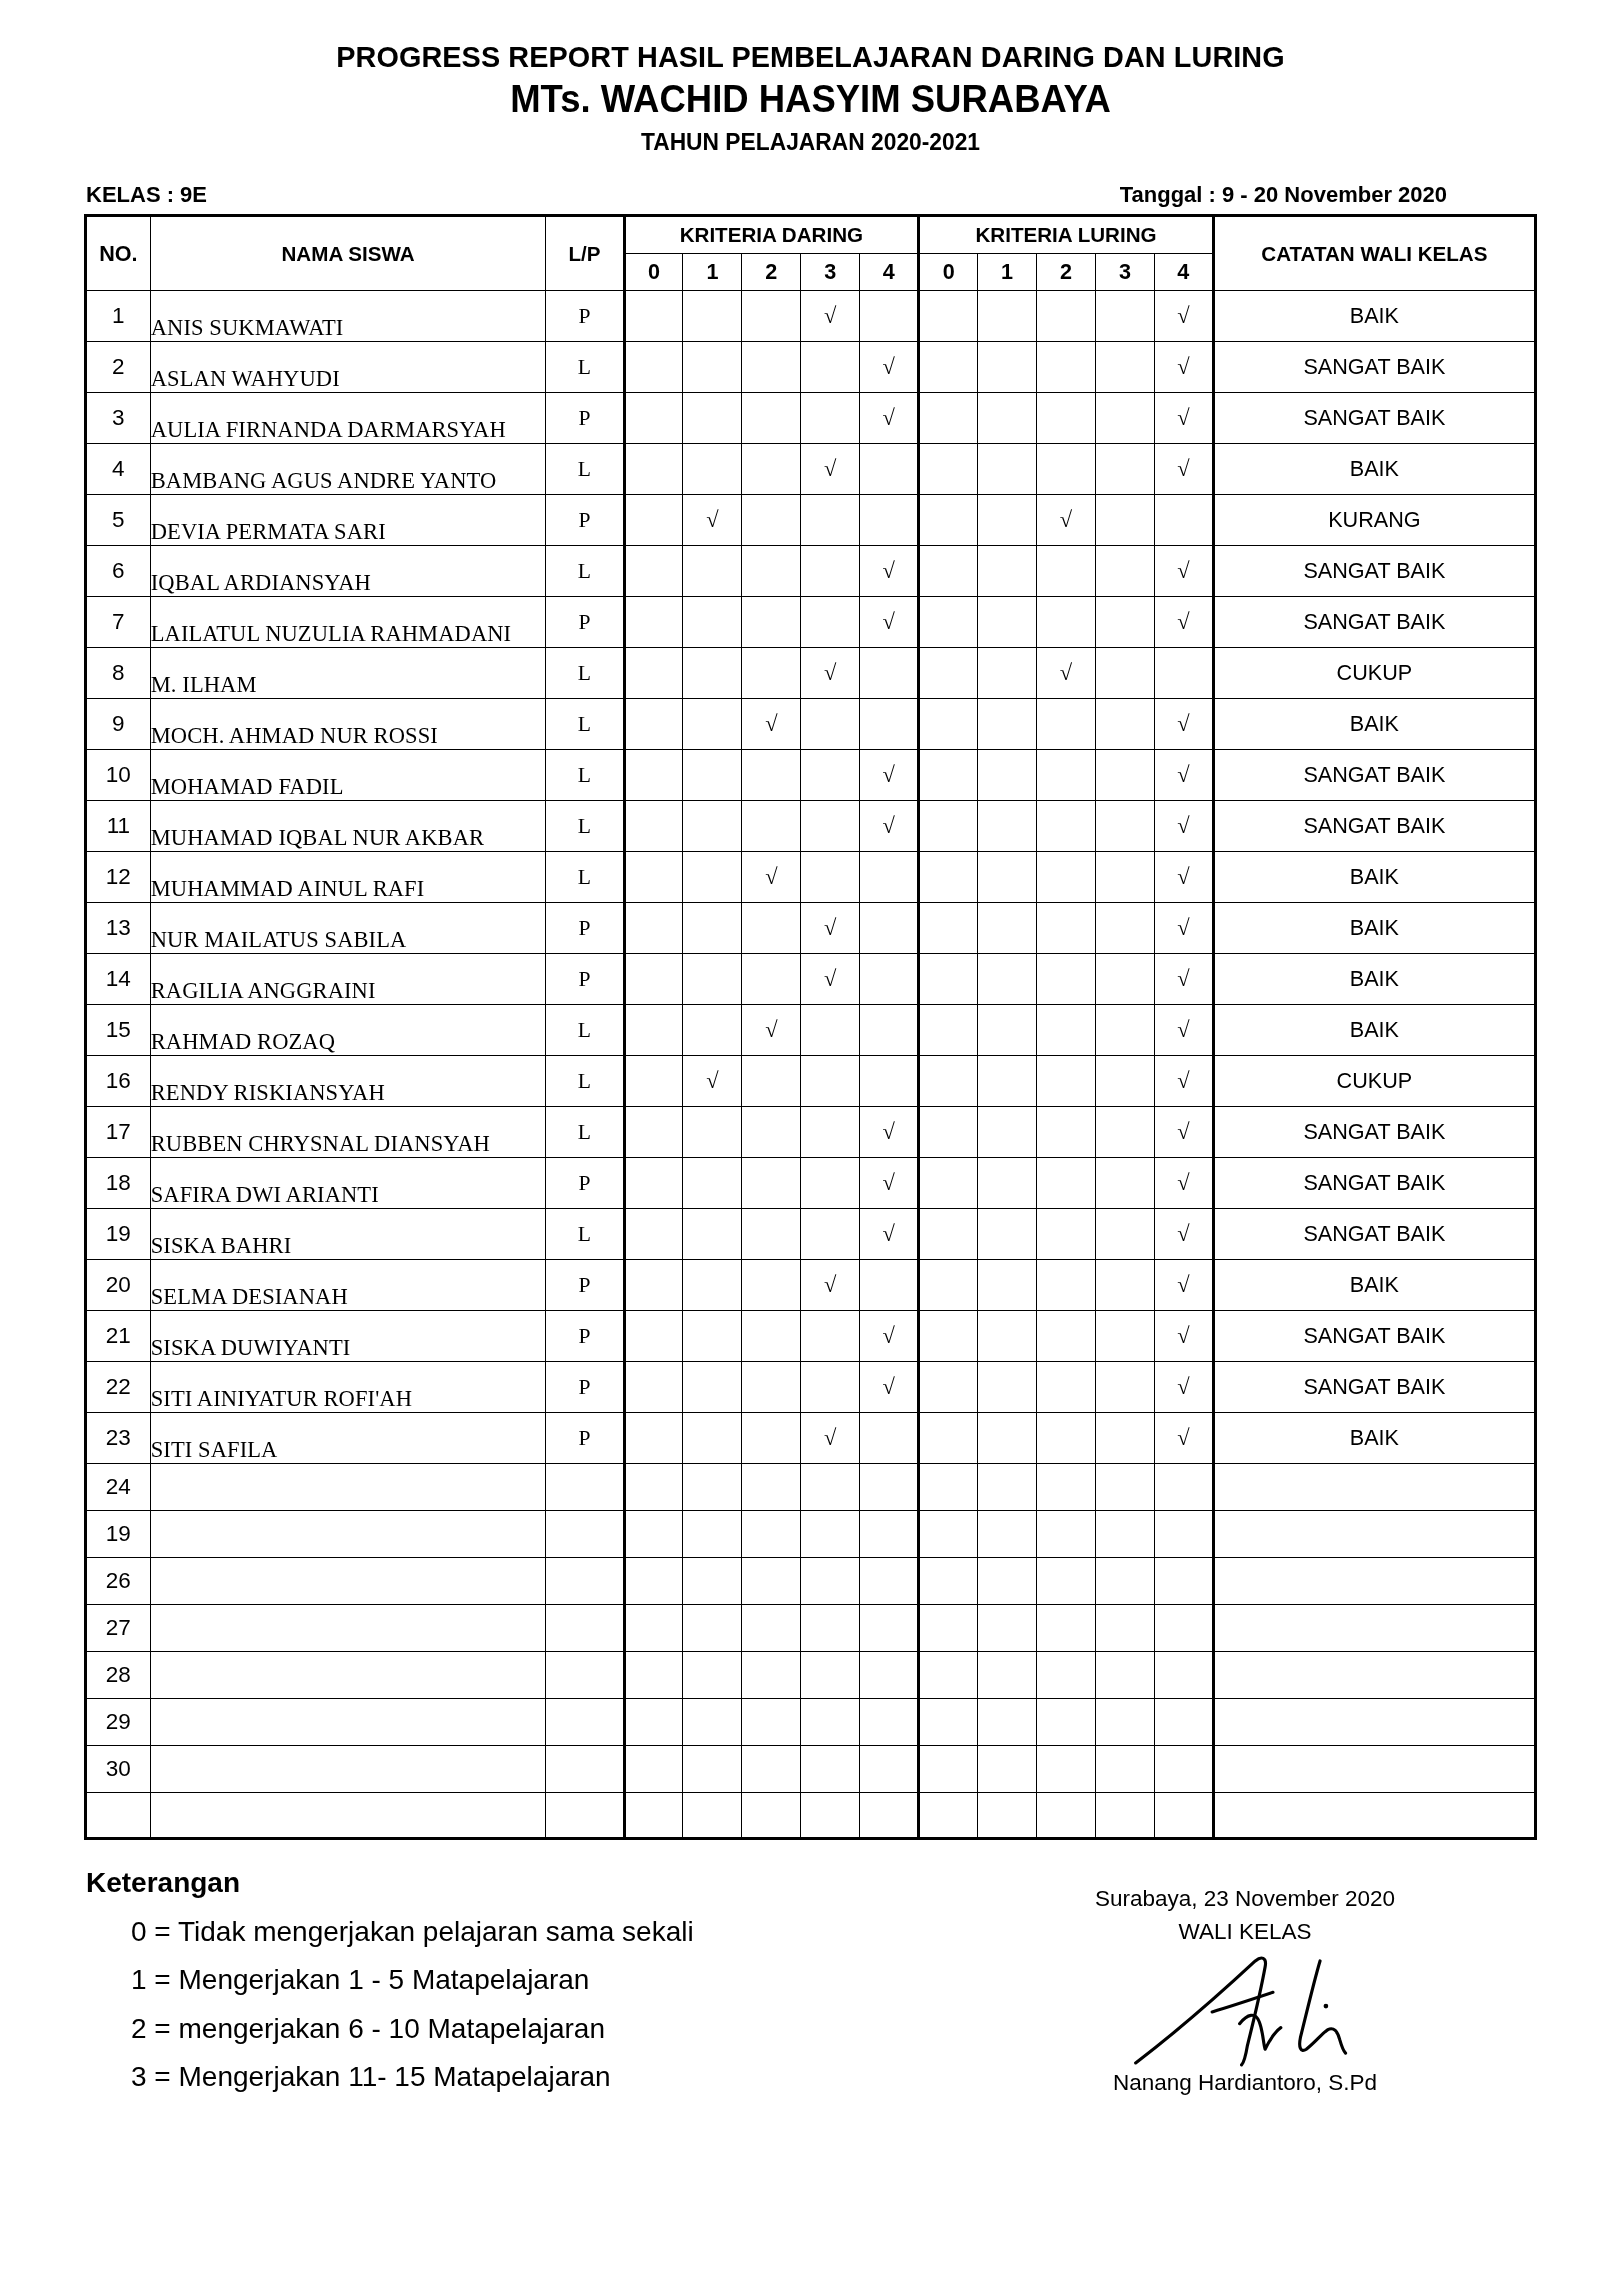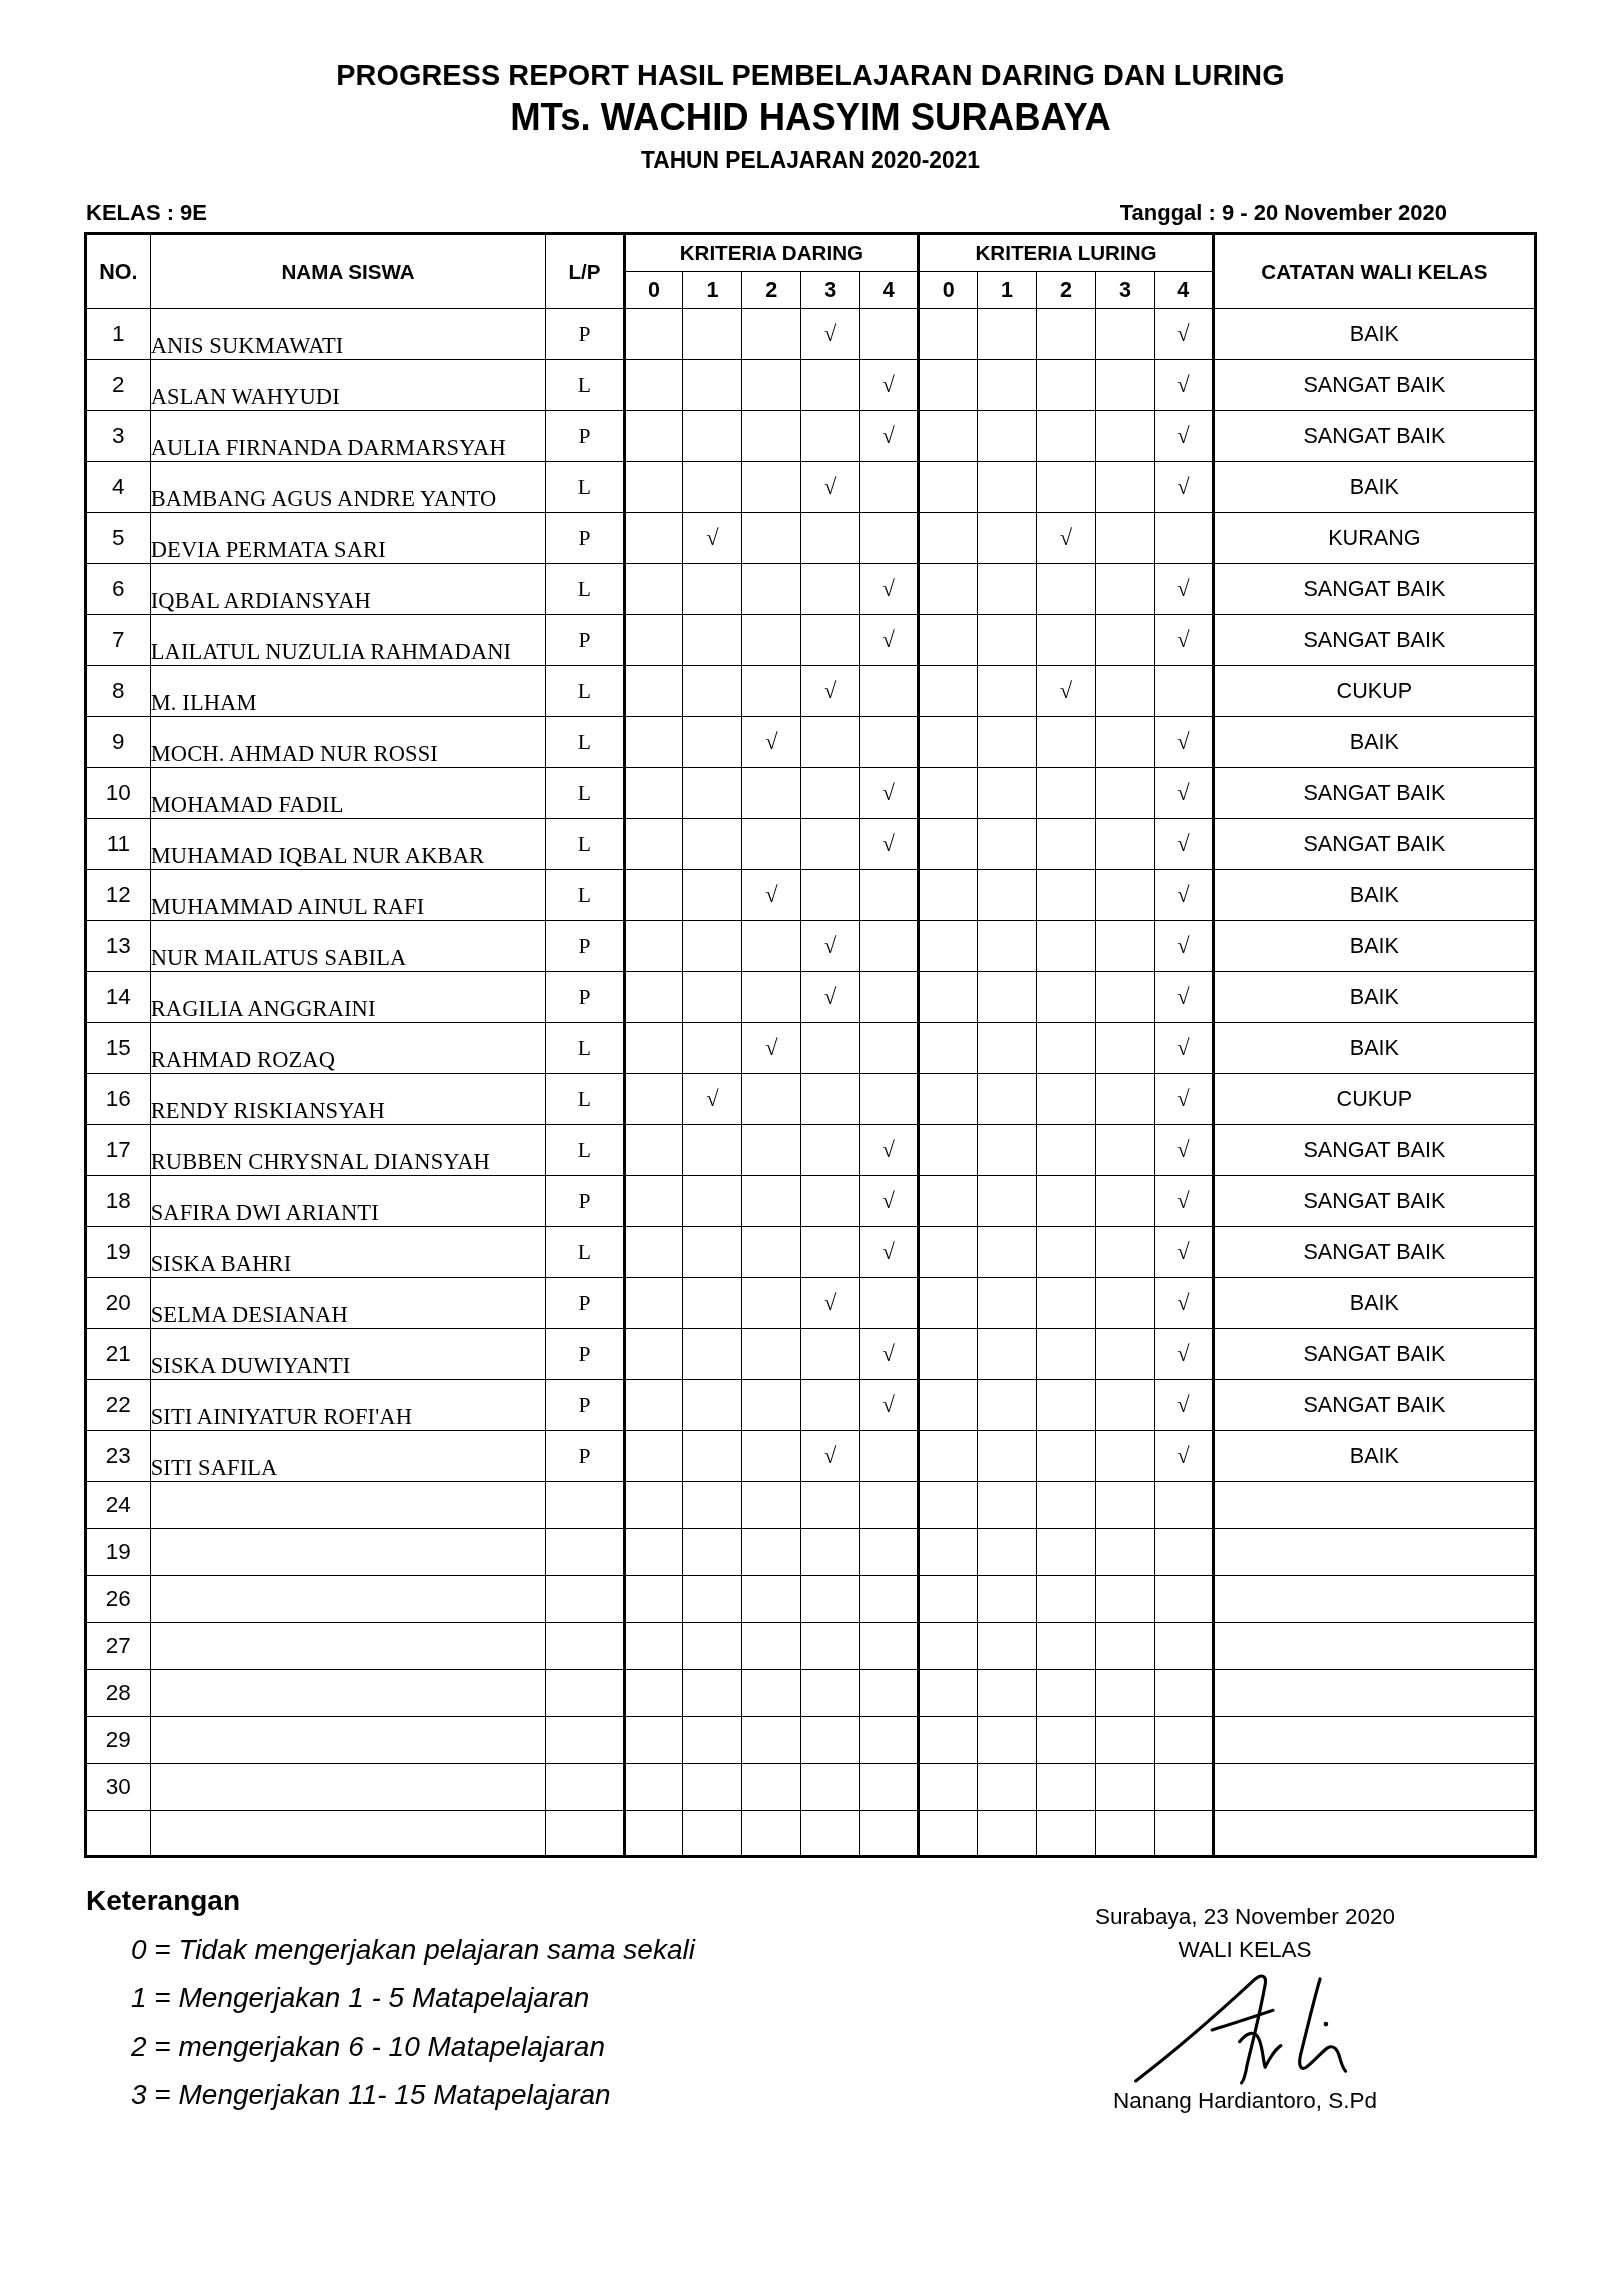--- a/index.html
+++ b/index.html
@@ -6,21 +6,21 @@
   body {
     width:1621px; height:2293px;
     font-family:"Liberation Sans", sans-serif;
     color:#000;
     -webkit-font-smoothing:antialiased;
   }
   .page { position:relative; width:1621px; height:2293px; box-sizing:border-box;
           padding:0 86px; }
 
   
-  .titles { text-align:center; padding-top:58px; }
+  .titles { text-align:center; padding-top:40px; }
   .t1 { font-size:30px; font-weight:bold; letter-spacing:0.1px; line-height:1.12;
         transform:scaleX(.96); transform-origin:center; }
   .t2 { font-size:38px; font-weight:bold; line-height:1.2; margin-top:3.9px;
         transform:scaleX(.96); transform-origin:center; }
   .t3 { font-size:23.5px; font-weight:bold; line-height:1.2; margin-top:4.9px;
         transform:scaleX(.97); transform-origin:center; }
 
   
   .meta { display:flex; justify-content:space-between; align-items:flex-end;
           margin-top:25.5px; font-size:22px; font-weight:bold; }
@@ -53,21 +53,21 @@
 
   
   .sepL { border-left-width:3.3px !important; }
   .sepR { border-right-width:3.3px !important; }
 
   
   .footer { position:relative; margin-top:29px; }
   .ket { font-size:28px; }
   .ket .kh { font-weight:bold; }
   .ket ul { list-style:none; margin:8.8px 0 0 0; padding:0 0 0 45px; }
-  .ket li { line-height:1.72;font-style:italic; }
+  .ket li { line-height:1.72; }
   .ket .bold { font-weight:bold; }
 
   .sign { position:absolute; right:84px; top:16px; width:412px; text-align:center;
           font-size:22.5px; line-height:1.45; }
   .sigimg { height:116px; margin-top:2px; position:relative; }
   .sigimg svg { display:block; margin:0 auto; }
   .signame { font-size:22.5px; }
 </style>
 </head>
 <body>

